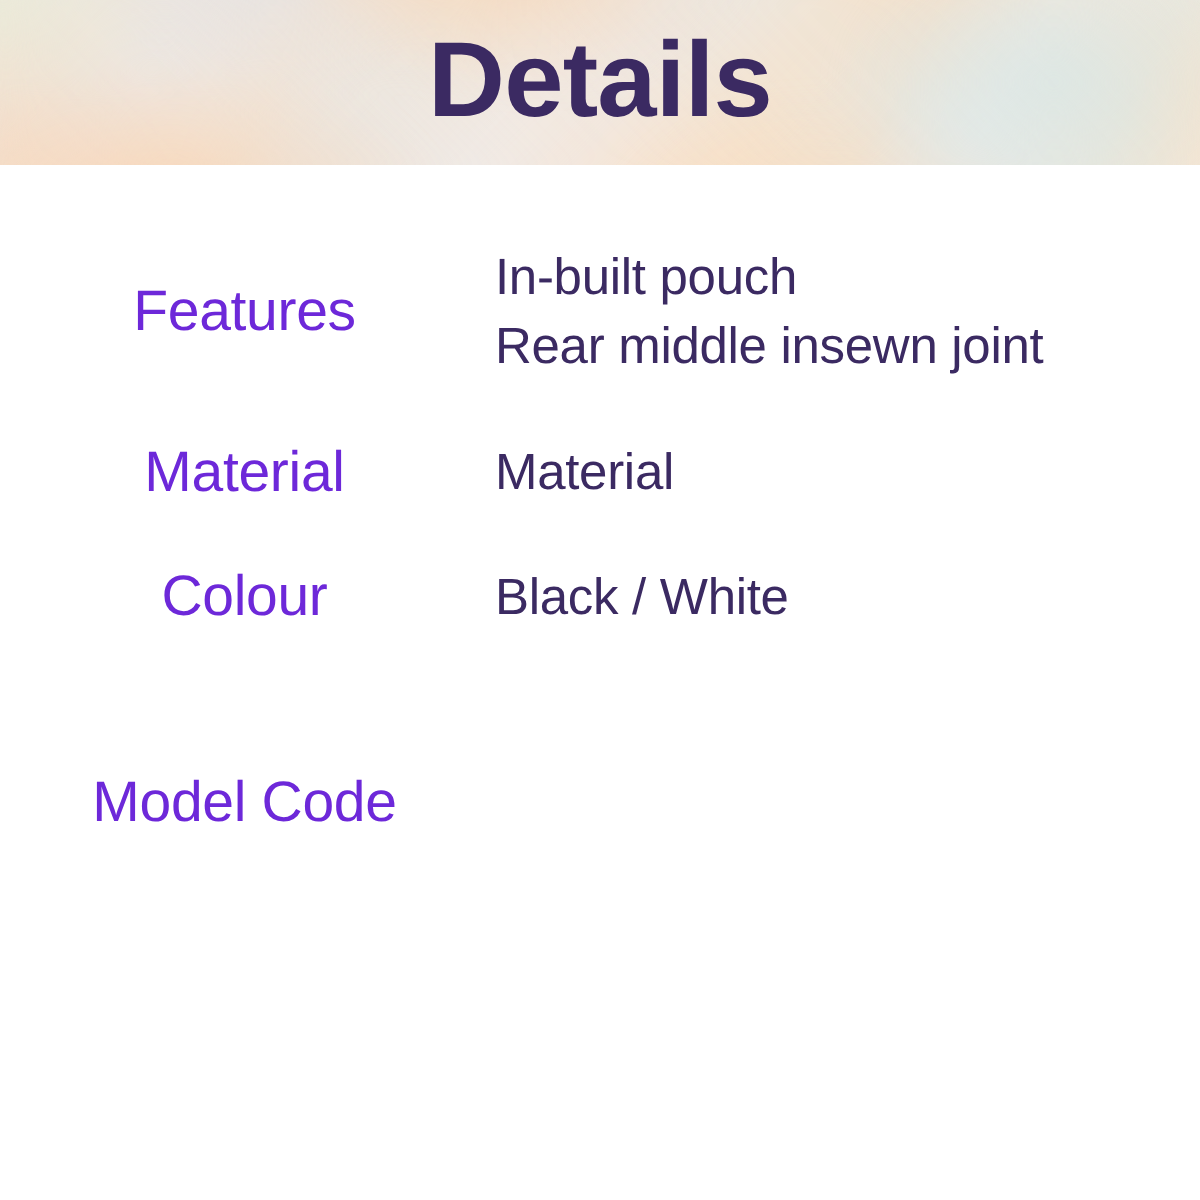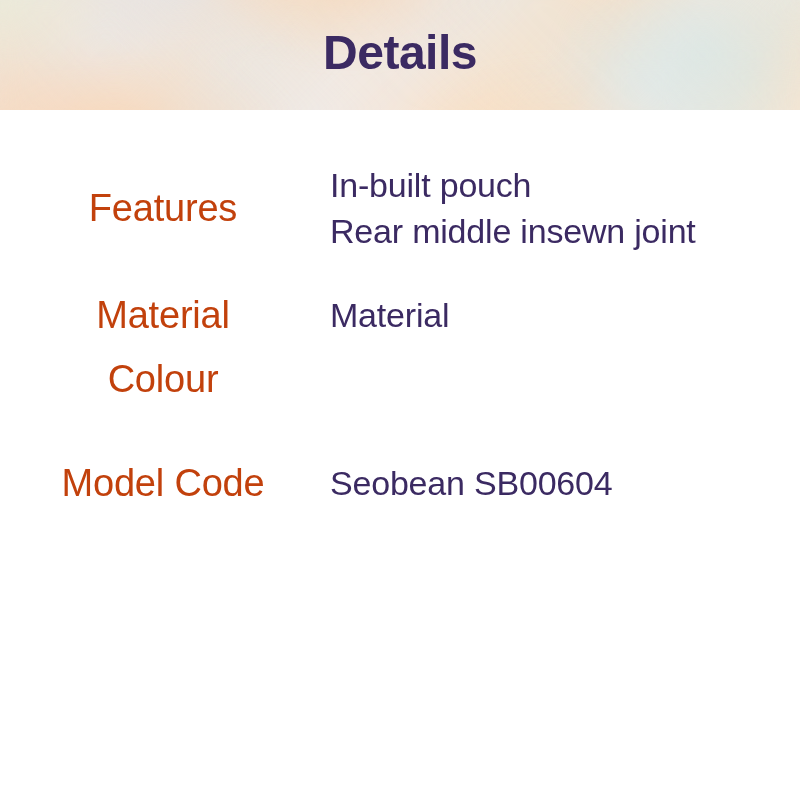--- a/index.html
+++ b/index.html
@@ -80,21 +80,21 @@
 
   .header-title {
     position: absolute;
     left: 0;
     top: 0;
     width: 800px;
     height: 110px;
     display: flex;
     align-items: center;
     justify-content: center;
-    font-size: 48px;
+    font-size: 71px;
     font-weight: bold;
     letter-spacing: -0.5px;
     color: #3b2a62;
     line-height: 1;
     padding-bottom: 4px;
     box-sizing: border-box;
   }
 
   
   .spec-table {
@@ -105,21 +105,21 @@
   .spec-row {
     display: flex;
     align-items: center;
     width: 800px;
     box-sizing: border-box;
   }
   .spec-label {
     width: 330px;
     flex: 0 0 330px;
     text-align: center;
-    color: #c2410c;
+    color: #6d28d9;
     font-size: 38px;
     line-height: 1.12;
     letter-spacing: -0.2px;
     box-sizing: border-box;
     padding-right: 4px;
   }
   .spec-value {
     flex: 1 1 auto;
     text-align: left;
     color: #3b2a62;
@@ -129,22 +129,22 @@
     box-sizing: border-box;
     padding-right: 20px;
   }
   .spec-value .vline {
     display: block;
     white-space: nowrap;
   }
 
   
   .row-features   { margin-bottom: 38px; }
-  .row-material   { margin-bottom: 19px; }
-  .row-colour     { margin-bottom: 24px; align-items: center; }
+  .row-material   { margin-bottom: 36px; }
+  .row-colour     { margin-bottom: 57px; align-items: center; }
   .row-size       { margin-bottom: 36px; }
   .row-modelcode  { margin-bottom: 0; }
 </style>
 </head>
 <body>
 
 <div class="header">
   <div class="g-layer g-base"></div>
   <div class="g-layer g-diag1"></div>
   <div class="g-layer g-diag2"></div>
@@ -164,25 +164,25 @@
 
   <div class="spec-row row-material">
     <div class="spec-label">Material</div>
     <div class="spec-value">
       <span class="vline">Material</span>
     </div>
   </div>
 
   <div class="spec-row row-colour">
     <div class="spec-label">Colour</div>
+    <div class="spec-value">
+      <span class="vline">Black / White</span>
+    </div>
   </div>
 
   <div class="spec-row row-size">
   </div>
 
   <div class="spec-row row-modelcode">
     <div class="spec-label">Model Code</div>
-    <div class="spec-value">
-      <span class="vline">Seobean SB00604</span>
-    </div>
   </div>
 
 </div>
 
 </body></html>

